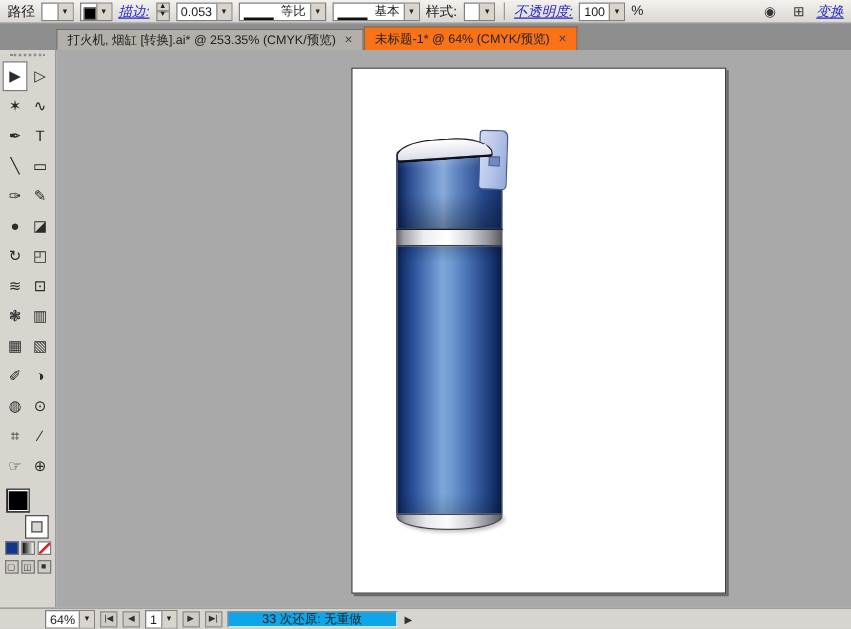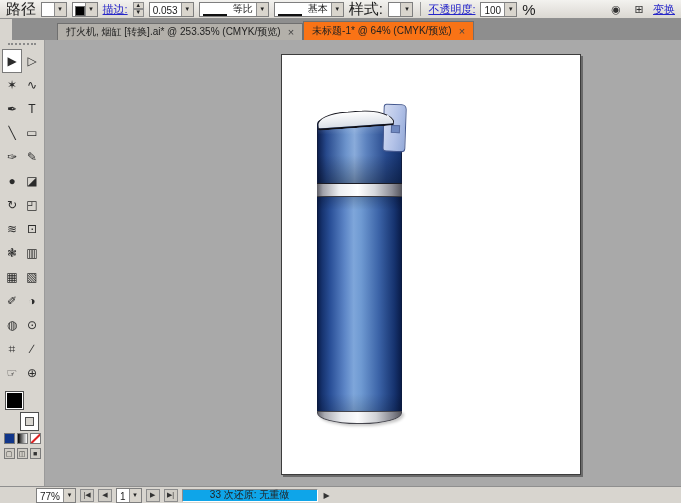--- a/index.html
+++ b/index.html
@@ -3,36 +3,36 @@
 <meta charset="utf-8">
 <style>
 *{margin:0;padding:0;box-sizing:border-box;}
 html,body{width:681px;height:503px;overflow:hidden;}
 body{font-family:"Liberation Sans","DejaVu Sans",sans-serif;font-size:11px;color:#1a1a1a;background:#d8d5cf;}
 .app{width:681px;height:503px;display:flex;flex-direction:column;}
 
 
 .options-bar{height:19px;background:linear-gradient(#f3f2ef,#dbd8d2);border-bottom:1px solid #8f8f8f;
   display:flex;align-items:center;gap:5px;padding:0 6px;white-space:nowrap;flex:0 0 auto;}
-.link{color:#2626c9;text-decoration:underline;font-size:11px;cursor:pointer;}
-.lbl{font-size:15px;color:#222;}
+.link{color:#2626c9;text-decoration:underline;font-size:11px;cursor:pointer;font-style:italic;}
+.lbl{font-size:11px;color:#222;}
 .combo{display:inline-flex;align-items:flex-end;height:15px;background:#fff;border:1px solid #7f7f7f;font-size:10px;}
 .combo .val{padding:0 3px;min-width:8px;}
 .combo .arw{width:12px;align-self:stretch;background:#d9d5cd;border-left:1px solid #8d8d8d;font-size:7px;
   display:flex;align-items:center;justify-content:center;color:#222;}
 .swatch-black{width:10px;height:10px;background:#000;border:1px solid #666;margin-left:2px;}
 .stepper{display:inline-flex;flex-direction:column;width:11px;height:15px;}
 .stepper span{flex:1;background:#d9d5cd;border:1px solid #8d8d8d;font-size:6px;line-height:5px;text-align:center;color:#222;}
 .line-preview{display:inline-block;width:24px;height:0;border-top:2px solid #111;margin:0 3px;}
 .icon-btn{width:18px;height:16px;display:flex;align-items:center;justify-content:center;font-size:11px;color:#333;}
 .sep{width:1px;height:14px;background:#9a9a9a;margin:0 2px;}
 .spacer{flex:1;}
 
 
-.tab-bar{height:21px;background:#8e8e8e;display:flex;align-items:flex-end;padding-left:45px;flex:0 0 auto;margin-left:12px;}
+.tab-bar{height:21px;background:#8e8e8e;display:flex;align-items:flex-end;padding-left:45px;flex:0 0 auto;}
 .tab{display:flex;align-items:center;gap:7px;height:17px;padding:0 8px;font-size:10px;border:1px solid #6f6f6f;
   border-bottom:none;background:#b3b0aa;color:#222;overflow:hidden;}
 .tab.active{background:#f97316;height:19px;}
 .tab .close{font-size:11px;color:#444;line-height:10px;}
 
 
 .workspace{flex:1;display:flex;min-height:0;}
 .toolbar{width:45px;background:#d8d5cf;border-right:1px solid #9a9a9a;display:flex;flex-direction:column;
   align-items:center;padding-top:2px;flex:0 0 auto;}
 .grip{width:28px;height:4px;border-top:2px dotted #8a8a8a;margin:1px 0 2px 0;}
@@ -211,21 +211,21 @@
           <div class="body-tube"></div>
           <div class="bottom-cap"></div>
         </div>
       </div>
     </div>
 
   </div>
 
   <div class="status-bar">
     <span class="combo">
-      <span class="val">77%</span>
+      <span class="val">64%</span>
       <span class="arw">▾</span>
     </span>
     <span class="nav-btn">|◀</span>
     <span class="nav-btn">◀</span>
     <span class="combo">
       <span class="val">1</span>
       <span class="arw">▾</span>
     </span>
     <span class="nav-btn">▶</span>
     <span class="nav-btn">▶|</span>

